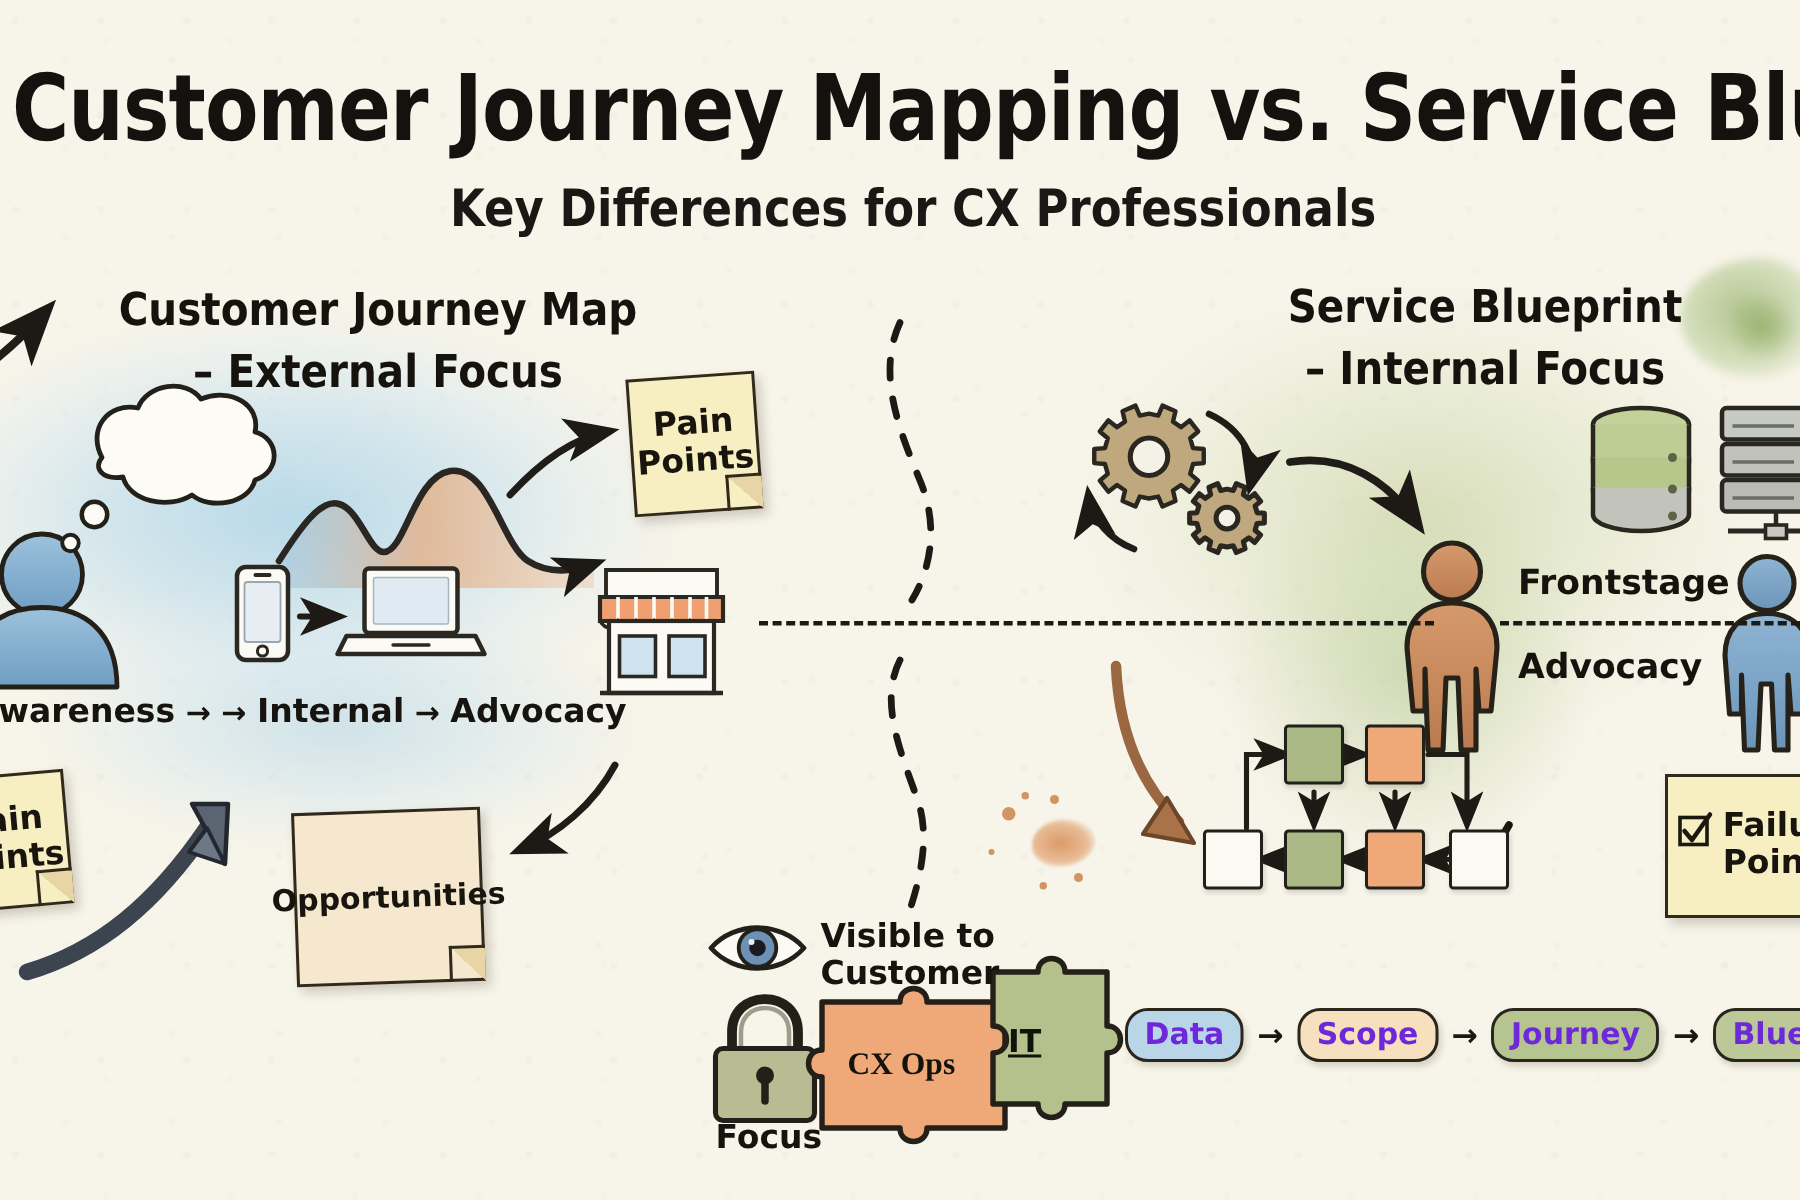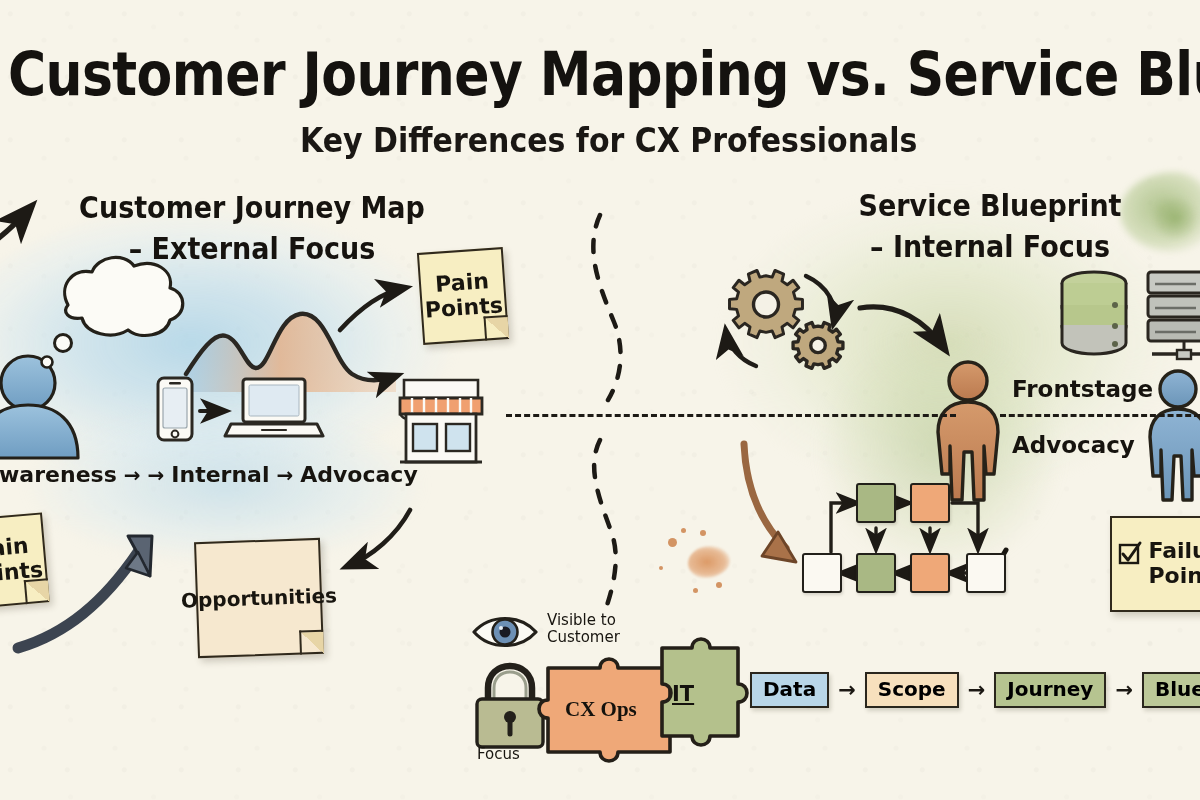--- a/index.html
+++ b/index.html
@@ -167,25 +167,25 @@
 
   
   #pipeline {
     position: absolute;
     left: 750px; top: 672px;
     display: flex; align-items: center; gap: 9px;
     z-index: 14;
   }
   .chip {
     border: 2.5px solid #2a261d;
-    border-radius: 0;
+    border-radius: 15px;
     padding: 5px 11px 6px;
     font-size: 20px;
     font-weight: 600;
-    color: #000000;
+    color: #6d28d9;
     white-space: nowrap;
     box-shadow: 2px 3px 4px rgba(55,48,30,.18);
     line-height: 1.05;
   }
   .chip-blue { background: #b9d6e8; }
   .chip-peach { background: #f7e0bd; }
   .chip-green { background: #b6c490; }
   .chip-green2 { background: #bcc898; }
   .chip-arrow { font-size: 21px; color: #1b1813; font-weight: 700; }
 
@@ -197,22 +197,22 @@
     z-index: 13;
     font-size: 22px;
     font-weight: 600;
     color: #17140f;
   }
   #journey-stages .arrow { font-size: 20px; }
 
   
   .legend-label {
     position: absolute;
-    font-size: 15px;
-    font-weight: 400;
+    font-size: 22px;
+    font-weight: 700;
     color: #17140f;
     line-height: 1.15;
     z-index: 14;
   }
 
   .puzzle-label {
     position: absolute;
     font-size: 21px;
     font-weight: 600;
     color: #14120d;

